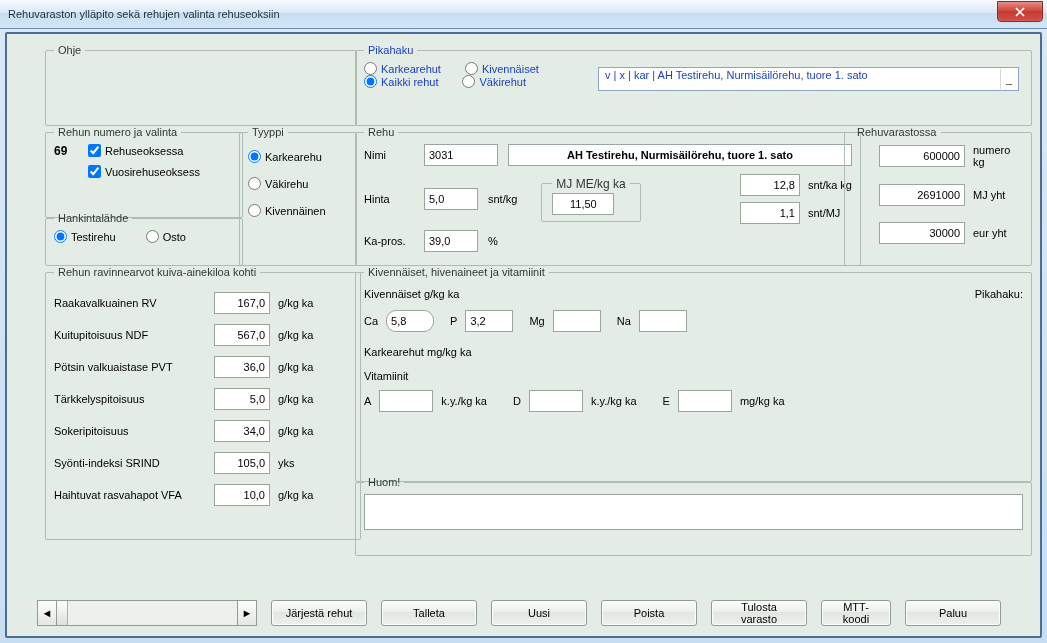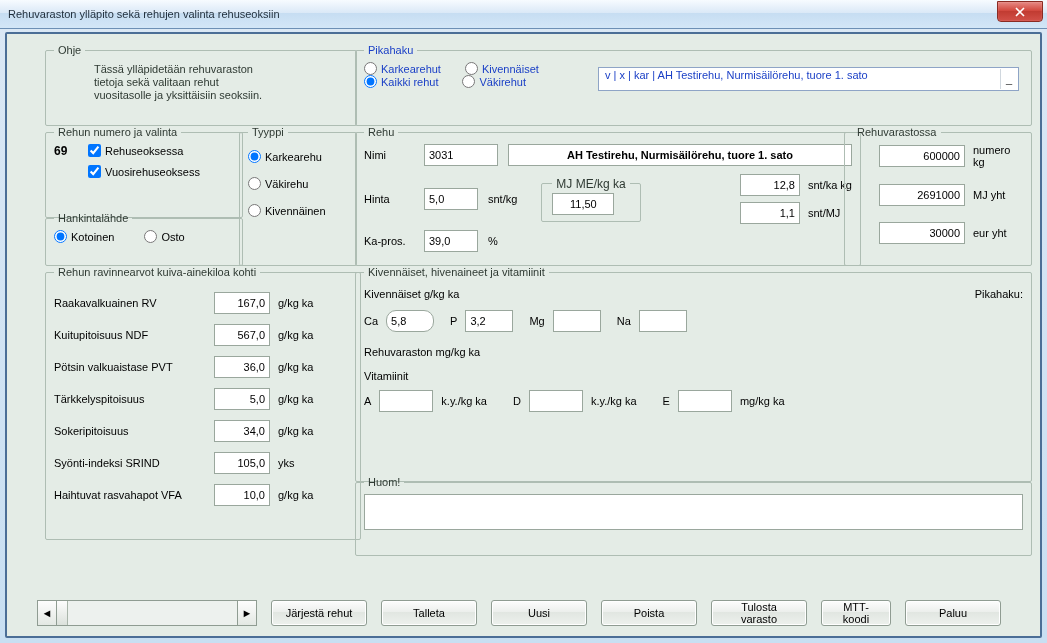--- a/index.html
+++ b/index.html
@@ -37,25 +37,20 @@
     <svg viewBox="0 0 10 10">
         <path d="M1 1 L9 9 M9 1 L1 9" stroke="#fff" stroke-width="1.6"></path>
       </svg>
   </div>
 </div>
 
 <div class="client">
 
   <fieldset class="ohje" style="position:absolute;left:38px;top:10px;width:294px;height:66px">
     <legend>Ohje</legend>
-    <div style="padding-left:40px">
-      <p>Tässä ylläpidetään rehuvaraston</p>
-      <p>tietoja sekä valitaan rehut</p>
-      <p>vuositasolle ja yksittäisiin seoksiin.</p>
-    </div>
   </fieldset>
 
   <fieldset style="position:absolute;left:348px;top:10px;right:8px;height:66px">
     <legend class="blue">Pikahaku</legend>
     <div class="row" style="align-items:center;gap:0">
       <div style="width:230px">
         <div class="radio-row" style="display:flex;gap:24px;color:#1a3fc6">
           <label>
               <input type="radio" style="">
               <span>Karkearehut</span>
@@ -98,21 +93,21 @@
             </label></div>
       </div>
     </div>
   </fieldset>
 
   <fieldset style="position:absolute;left:38px;top:178px;width:180px;height:38px">
     <legend>Hankintalähde</legend>
     <div class="radio-row" style="display:flex;gap:30px">
       <label>
           <input type="radio" checked="" style="">
-          <span>Kotoinen</span>
+          <span>Testirehu</span>
         </label>
       <label>
           <input type="radio" style="">
           <span>Osto</span>
         </label>
     </div>
   </fieldset>
 
   <fieldset style="position:absolute;left:232px;top:92px;width:100px;height:124px">
     <legend>Tyyppi</legend>
@@ -234,21 +229,21 @@
     <div class="row" style="align-items:center;gap:8px;margin-top:10px">
       <span>Ca</span>
         <input type="text" class="fld" style="width: 38px; border-radius: 10px;" value="5,8">
       <span style="margin-left:8px">P</span>
         <input type="text" class="fld" style="width: 38px;" value="3,2">
       <span style="margin-left:8px">Mg</span>
         <input type="text" class="fld" style="width: 38px;">
       <span style="margin-left:8px">Na</span>
         <input type="text" class="fld" style="width: 38px;">
     </div>
-    <div style="margin-top:14px">Rehuvaraston mg/kg ka</div>
+    <div style="margin-top:14px">Karkearehut mg/kg ka</div>
     <div style="margin-top:12px">Vitamiinit</div>
     <div class="row" style="align-items:center;gap:8px;margin-top:8px">
       <span>A</span>
         <input type="text" class="fld" style="width: 44px;">
         <span>k.y./kg ka</span>
       <span style="margin-left:18px">D</span>
         <input type="text" class="fld" style="width: 44px;">
         <span>k.y./kg ka</span>
       <span style="margin-left:18px">E</span>
         <input type="text" class="fld" style="width: 44px;">

